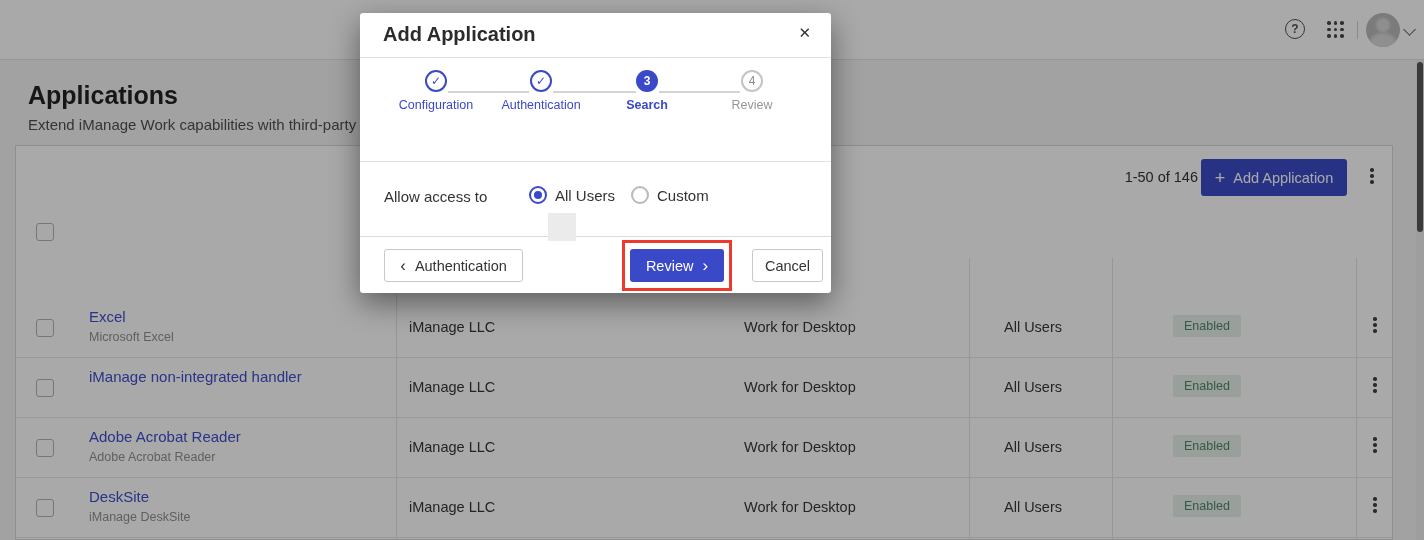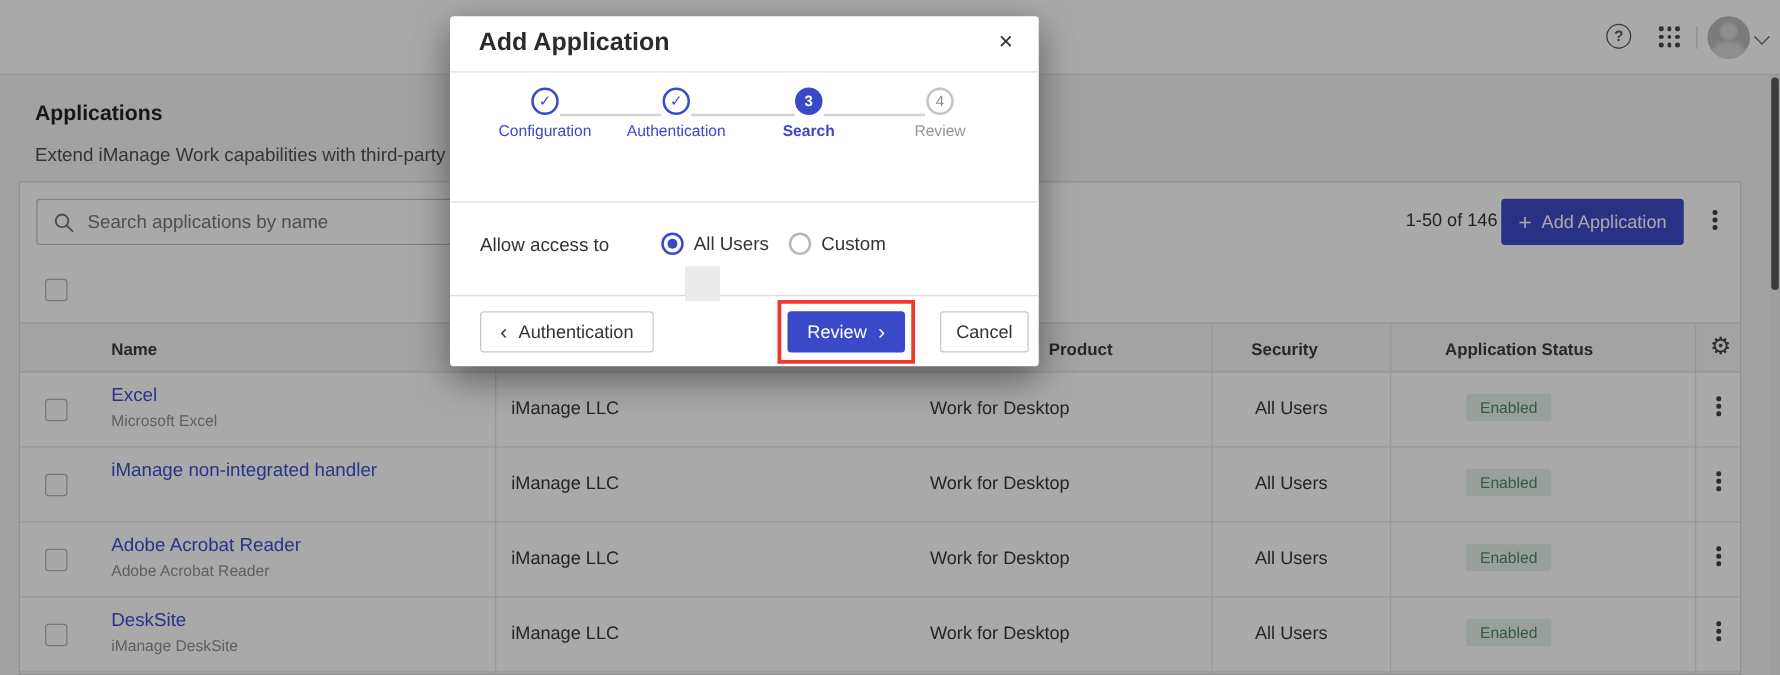--- a/index.html
+++ b/index.html
@@ -11,21 +11,21 @@
   .tb-ghost-btn { position:absolute; left:284px; top:17px; width:28px; height:28px; border-radius:4px; background:rgba(255,255,255,0.45); }
   .help-icon { position:absolute; left:1285px; top:19px; width:20px; height:20px; border:1.6px solid #4f4f4f; border-radius:50%; color:#4f4f4f; font-size:12px; font-weight:bold; display:flex; align-items:center; justify-content:center; cursor:pointer; }
   .waffle { position:absolute; left:1327px; top:21px; width:19px; height:19px; display:grid; grid-template-columns:repeat(3,3.5px); grid-template-rows:repeat(3,3.5px); gap:3px; cursor:pointer; }
   .waffle i { width:3.5px; height:3.5px; border-radius:50%; background:#454545; }
   .tb-divider { position:absolute; left:1357px; top:21px; width:1px; height:18px; background:#cfcfcf; }
   .avatar { position:absolute; left:1366px; top:13px; width:34px; height:34px; border-radius:50%; background:#b9b9b9; overflow:hidden; cursor:pointer; }
   .avatar .head { position:absolute; left:10px; top:5px; width:14px; height:14px; border-radius:50%; background:#d7d7d7; filter:blur(1px); }
   .avatar .body { position:absolute; left:4px; top:20px; width:26px; height:18px; border-radius:50%; background:#d7d7d7; filter:blur(1.5px); }
   .chev-down { position:absolute; left:1405px; top:25px; width:9px; height:9px; border-right:1.8px solid #5f5f5f; border-bottom:1.8px solid #5f5f5f; transform:rotate(45deg); cursor:pointer; }
 
-  .page-title { position:absolute; left:28px; top:81px; font-size:17px; font-weight:700; color:#1e1e1e; z-index:1;text-align:right; }
+  .page-title { position:absolute; left:28px; top:81px; font-size:25px; font-weight:700; color:#1e1e1e; z-index:1;text-align:right; }
   .page-sub { position:absolute; left:28px; top:116px; font-size:15px; color:#4d4d4d; z-index:1; white-space:nowrap; }
 
   .panel { position:absolute; left:15px; top:145px; width:1378px; height:395px; background:#fff; border:1px solid #d8d8d8; z-index:1; }
 
   .search-box { position:absolute; left:13px; top:13px; width:600px; height:37px; border:1px solid #c2c2c2; border-radius:3px; background:#fff; display:flex; align-items:center; }
   .search-box svg { margin-left:12px; flex:0 0 auto; }
   .search-box input { border:none; outline:none; background:transparent; flex:1; margin-left:10px; font-size:15px; color:#444; font-family:"Liberation Sans", sans-serif; }
   .search-box input::placeholder { color:#767676; }
 
   .range-text { position:absolute; left:1090px; top:23px; width:92px; text-align:right; font-size:14.5px; color:#2f2f2f; }
@@ -123,48 +123,34 @@
       <span class="body"></span>
     </div>
   <div class="chev-down"></div>
 </div>
 
 <div class="page-title">Applications</div>
 <div class="page-sub">Extend iManage Work capabilities with third-party produ</div>
 
 <div class="panel">
 
-  <div class="search-box">
-    <svg width="18" height="18" viewBox="0 0 20 20">
-      <circle cx="8.5" cy="8.5" r="5.6" fill="none" stroke="#6f6f6f" stroke-width="1.6"></circle>
-      <line x1="12.9" y1="12.9" x2="18.2" y2="18.2" stroke="#6f6f6f" stroke-width="1.6"></line>
-    </svg>
-    <input type="text" placeholder="Search applications by name" style="">
-  </div>
 
   <div class="range-text">1-50 of 146</div>
   <button class="add-btn">
     <span class="plus">+</span>
     <span>Add Application</span>
   </button>
   <div class="kebab toolbar-kebab">
       <i></i>
       <i></i>
       <i></i>
     </div>
 
   <div class="cb select-all"></div>
 
-  <div class="thead">
-    <span style="left:73px">Name</span>
-    <span style="left:823px">Product</span>
-    <span style="left:985px">Security</span>
-    <span style="left:1140px">Application Status</span>
-    <div class="gear">⚙</div>
-  </div>
 
   <div class="vline" style="left:380px"></div>
   <div class="vline" style="left:953px"></div>
   <div class="vline" style="left:1096px"></div>
   <div class="vline" style="left:1340px"></div>
 
   <div class="row" style="top:152px">
     <div class="cb"></div>
     <div class="name-block">
       <a class="name-link">Excel</a>

